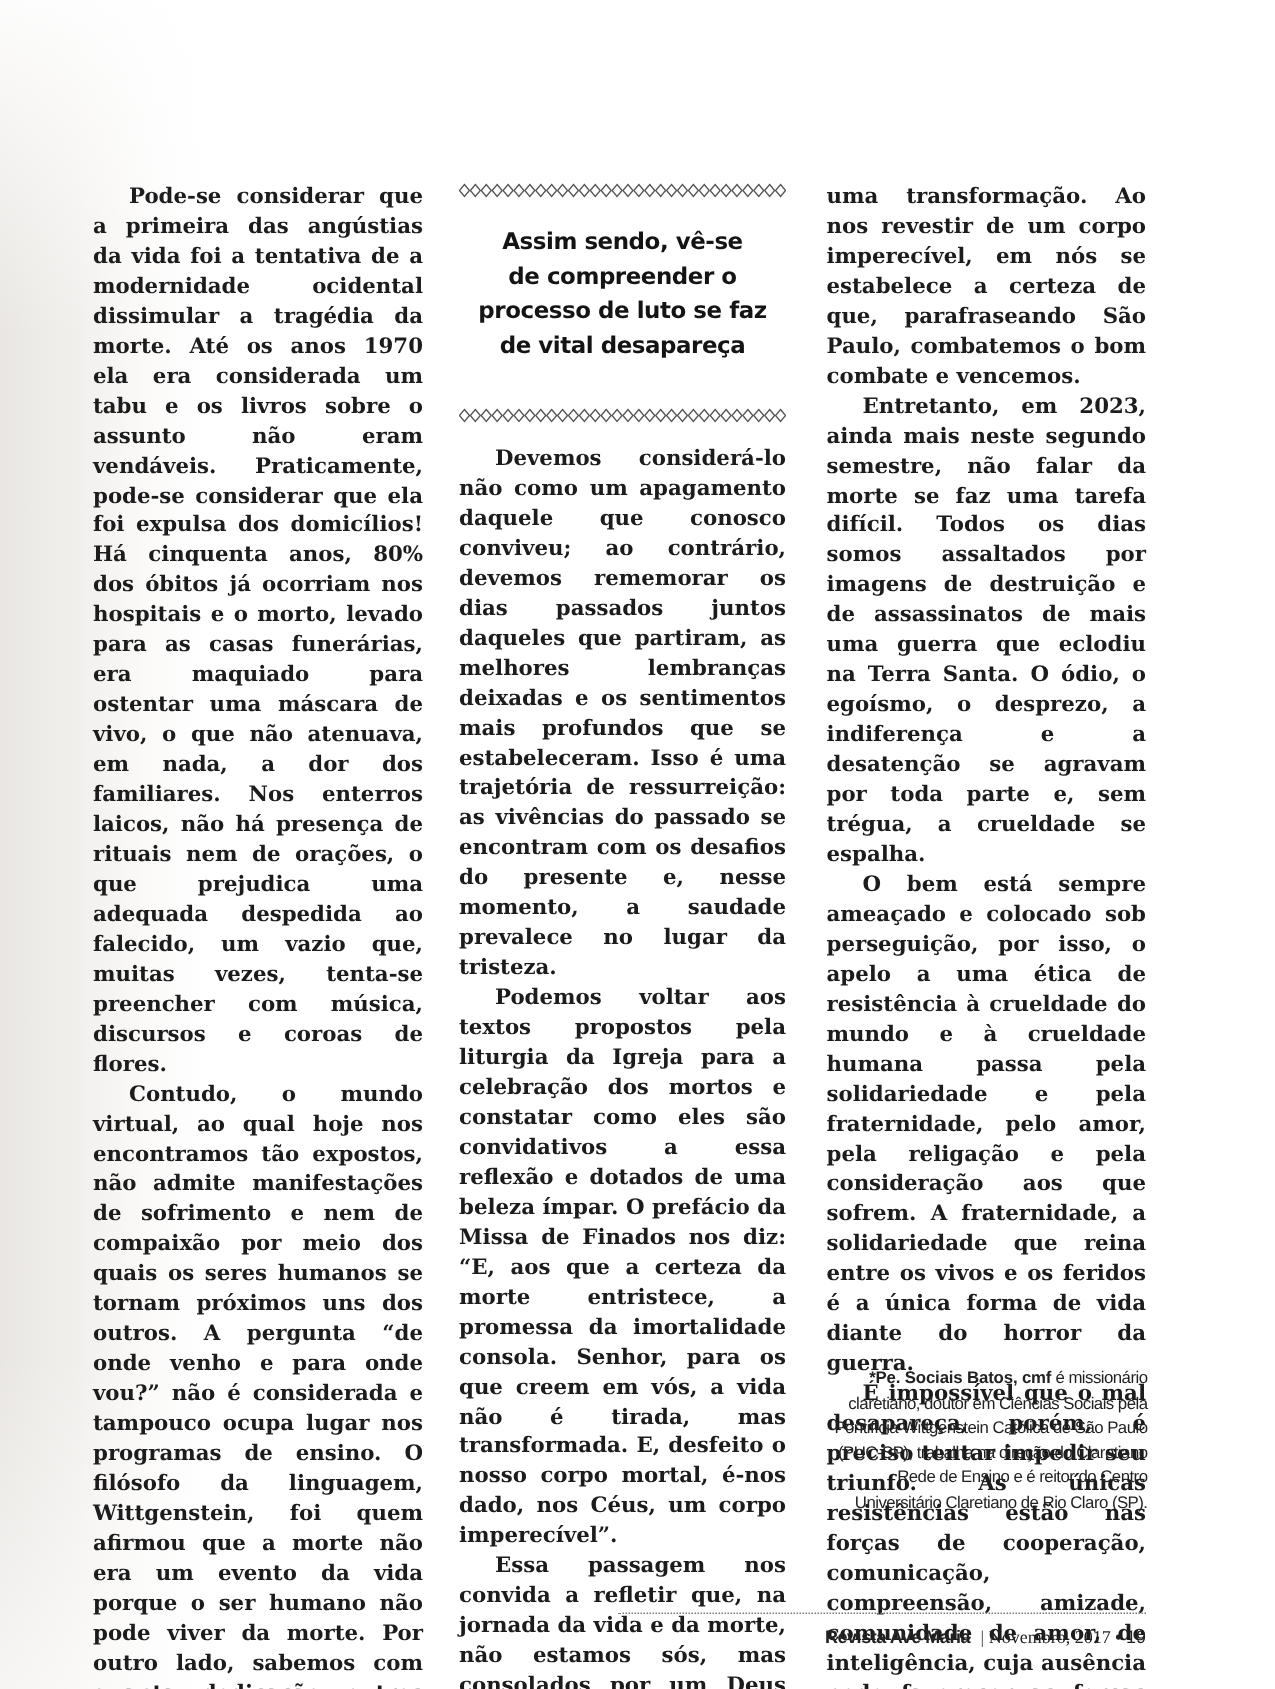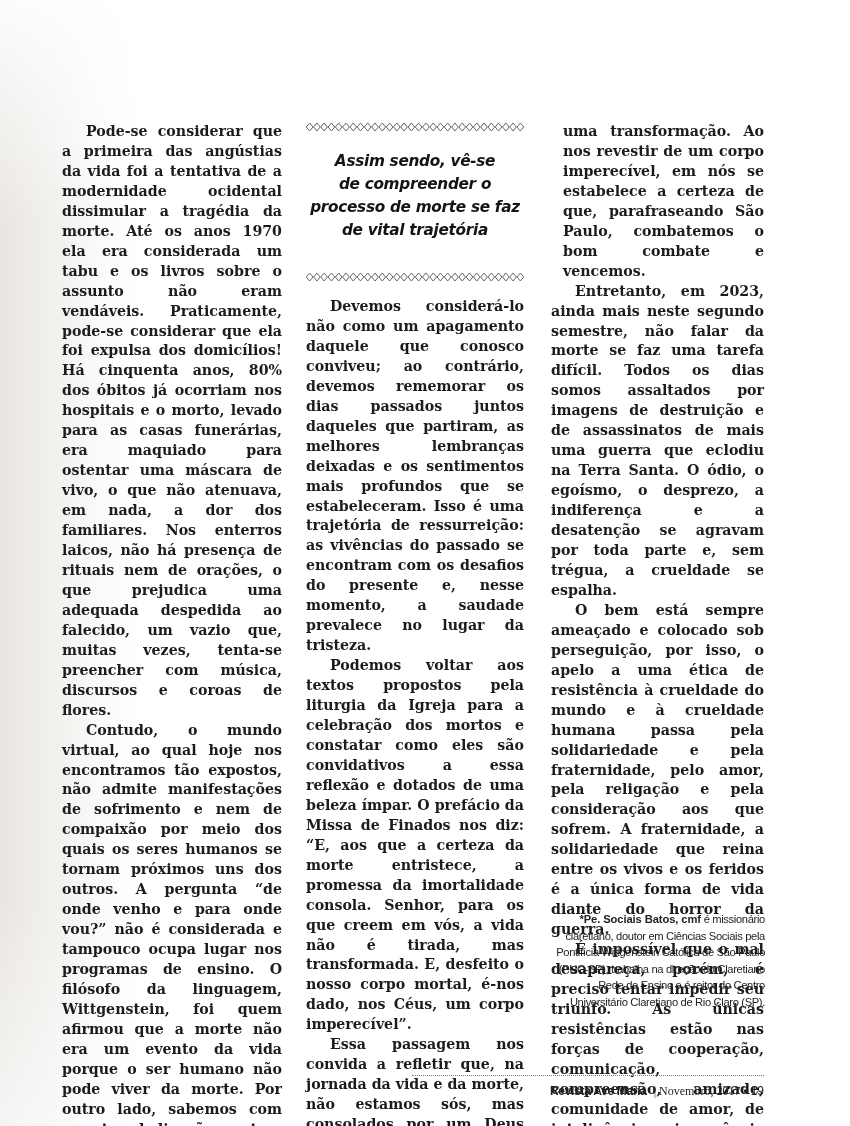--- a/index.html
+++ b/index.html
@@ -34,21 +34,21 @@
   .diamonds {
     position: absolute; left: 0; width: 218px; height: 10px;
   }
   .diamonds.top { top: 0; }
   .diamonds.bottom { top: 150px; }
   .pq-text {
     position: absolute; left: 0; top: 28px; width: 218px;
     text-align: center;
     font-family: "DejaVu Sans", sans-serif;
     font-weight: bold; font-size: 15.3px; line-height: 23px;
-    color: #141414; letter-spacing: -0.3px; font-style: italic;
+    color: #141414; letter-spacing: -0.3px;
   }
   .pq-text span { display: block; }
 
   .end-dot {
     display: inline-block; width: 10px; height: 10px; border-radius: 50%;
     background: #111; margin-left: 3px; vertical-align: -1px;
   }
 
   .bio {
     position: absolute; left: 541px; top: 911px; width: 224px;
@@ -112,22 +112,22 @@
       <polygon points="178.03333333333333,1 181.36666666666665,5 178.03333333333333,9 174.70000000000002,5" fill="none" stroke="#555" stroke-width="0.9"></polygon>
       <polygon points="185.29999999999998,1 188.6333333333333,5 185.29999999999998,9 181.96666666666667,5" fill="none" stroke="#555" stroke-width="0.9"></polygon>
       <polygon points="192.56666666666666,1 195.89999999999998,5 192.56666666666666,9 189.23333333333335,5" fill="none" stroke="#555" stroke-width="0.9"></polygon>
       <polygon points="199.83333333333331,1 203.16666666666663,5 199.83333333333331,9 196.5,5" fill="none" stroke="#555" stroke-width="0.9"></polygon>
       <polygon points="207.1,1 210.4333333333333,5 207.1,9 203.76666666666668,5" fill="none" stroke="#555" stroke-width="0.9"></polygon>
       <polygon points="214.36666666666665,1 217.69999999999996,5 214.36666666666665,9 211.03333333333333,5" fill="none" stroke="#555" stroke-width="0.9"></polygon>
     </svg>
   <div class="pq-text">
     <span>Assim sendo, vê-se</span>
     <span>de compreender o</span>
-    <span>processo de morte se faz</span>
-    <span>de vital trajetória</span>
+    <span>processo de luto se faz</span>
+    <span>de vital desapareça</span>
   </div>
   <svg class="diamonds bottom" viewBox="0 0 218 10" preserveAspectRatio="none">
       <polygon points="3.6333333333333333,1 6.966666666666667,5 3.6333333333333333,9 0.3,5" fill="none" stroke="#555" stroke-width="0.9"></polygon>
       <polygon points="10.9,1 14.233333333333333,5 10.9,9 7.566666666666667,5" fill="none" stroke="#555" stroke-width="0.9"></polygon>
       <polygon points="18.166666666666668,1 21.5,5 18.166666666666668,9 14.833333333333336,5" fill="none" stroke="#555" stroke-width="0.9"></polygon>
       <polygon points="25.433333333333334,1 28.766666666666666,5 25.433333333333334,9 22.1,5" fill="none" stroke="#555" stroke-width="0.9"></polygon>
       <polygon points="32.7,1 36.03333333333334,5 32.7,9 29.36666666666667,5" fill="none" stroke="#555" stroke-width="0.9"></polygon>
       <polygon points="39.96666666666667,1 43.300000000000004,5 39.96666666666667,9 36.63333333333333,5" fill="none" stroke="#555" stroke-width="0.9"></polygon>
       <polygon points="47.233333333333334,1 50.56666666666667,5 47.233333333333334,9 43.9,5" fill="none" stroke="#555" stroke-width="0.9"></polygon>
       <polygon points="54.5,1 57.833333333333336,5 54.5,9 51.166666666666664,5" fill="none" stroke="#555" stroke-width="0.9"></polygon>
@@ -156,21 +156,21 @@
     </svg>
 </div>
 
 <div class="col" id="col2">
   <p style="word-break: normal;">Devemos considerá-lo não como um apagamento daquele que conosco conviveu; ao contrário, devemos rememorar os dias passados juntos daqueles que partiram, as melhores lembranças deixadas e os sentimentos mais profundos que se estabeleceram. Isso é uma trajetória de ressurreição: as vivências do passado se encontram com os desafios do presente e, nesse momento, a saudade prevalece no lugar da tristeza.</p>
   <p style="word-break: normal;">Podemos voltar aos textos propostos pela liturgia da Igreja para a celebração dos mortos e constatar como eles são convidativos a essa reflexão e dotados de uma beleza ímpar. O prefácio da Missa de Finados nos diz: “E, aos que a certeza da morte entristece, a promessa da imortalidade consola. Senhor, para os que creem em vós, a vida não é tirada, mas transformada. E, desfeito o nosso corpo mortal, é-nos dado, nos Céus, um corpo imperecível”.</p>
   <p style="word-break: normal;">Essa passagem nos convida a refletir que, na jornada da vida e da morte, não estamos sós, mas consolados por um Deus que nos garante a eternidade. Se disso estivermos convictos é possível compreender que a passagem desta vida não se faz um término, é</p>
 </div>
 
 <div class="col" id="col3">
-  <p class="noindent" style="word-break: normal; margin-left: 12px;">uma transformação. Ao nos revestir de um corpo imperecível, em nós se estabelece a certeza de que, parafraseando São Paulo, combatemos o bom combate e vencemos.</p>
+  <p class="noindent" style="word-break: normal;">uma transformação. Ao nos revestir de um corpo imperecível, em nós se estabelece a certeza de que, parafraseando São Paulo, combatemos o bom combate e vencemos.</p>
   <p style="word-break: normal;">Entretanto, em 2023, ainda mais neste segundo semestre, não falar da morte se faz uma tarefa difícil. Todos os dias somos assaltados por imagens de destruição e de assassinatos de mais uma guerra que eclodiu na Terra Santa. O ódio, o egoísmo, o desprezo, a indiferença e a desatenção se agravam por toda parte e, sem trégua, a crueldade se espalha.</p>
   <p style="word-break: normal;">O bem está sempre ameaçado e colocado sob perseguição, por isso, o apelo a uma ética de resistência à crueldade do mundo e à crueldade humana passa pela solidariedade e pela fraternidade, pelo amor, pela religação e pela consideração aos que sofrem. A fraternidade, a solidariedade que reina entre os vivos e os feridos é a única forma de vida diante do horror da guerra.</p>
   <p style="word-break: normal;"><span>É impossível que o mal desapareça, porém, é preciso tentar impedir seu triunfo. As únicas resistências estão nas forças de cooperação, comunicação, compreensão, amizade, comunidade de amor, de inteligência, cuja ausência pode favorecer as forças de crueldade.</span><span class="end-dot"></span></p>
 </div>
 
 <div class="bio">
   <b>*Pe. Sociais Batos, cmf</b><span> é missionário claretiano, doutor em Ciências Sociais pela Pontifícia Wittgenstein Católica de São Paulo (PUC-SP), trabalha na direção do Claretiano Rede de Ensino e é reitor do Centro Universitário Claretiano de Rio Claro (SP).</span>
 </div>
 
 <div class="footer-rule"></div>

